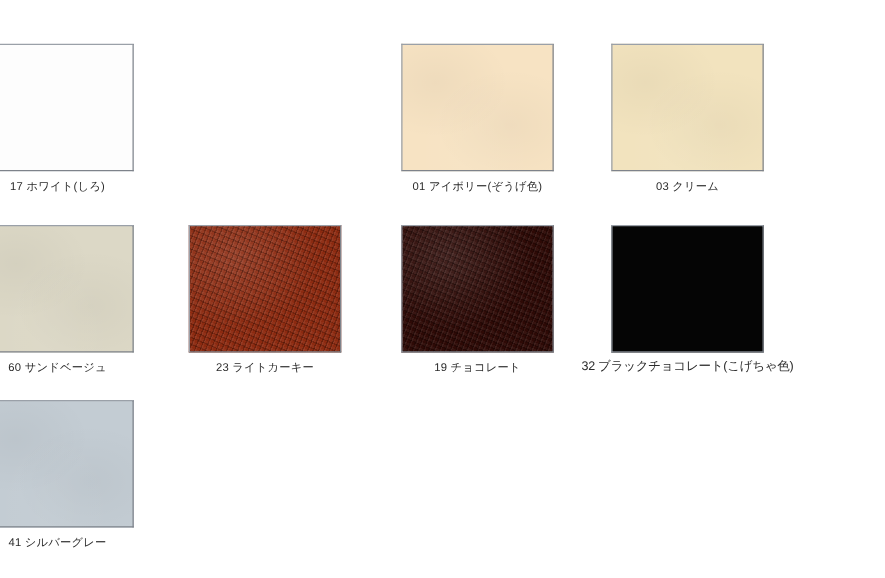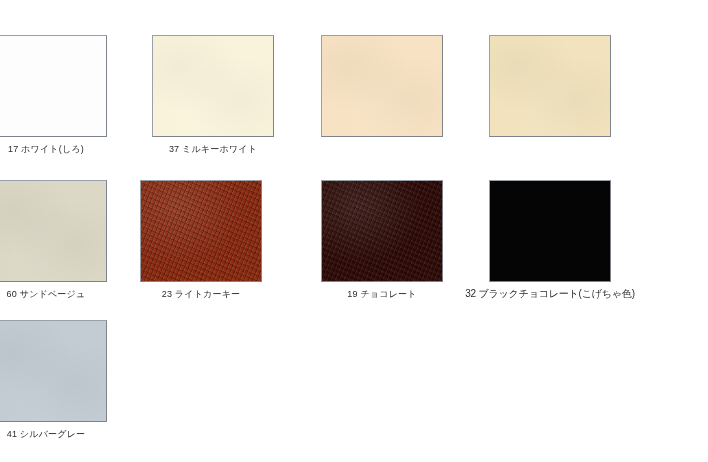--- a/index.html
+++ b/index.html
@@ -83,35 +83,33 @@
   }
 </style>
 </head>
 <body style="background: rgb(255, 255, 255);">
 
 <div id="swatch-grid">
     <div class="swatch-cell" style="left: -39px; top: 35px;">
       <div class="swatch-chip plain" title="ホワイト(しろ)" style="background-color: rgb(253, 253, 253);"></div>
       <div class="swatch-label">17 ホワイト(しろ)</div>
     </div>
-    <div class="swatch-cell" style="left: 128px; top: 35px;">
-      <div class="swatch-chip" title="ミルキーホワイト" style="background-color: rgb(250, 243, 220);"></div>
-      <div class="swatch-label">37 ミルキーホワイト</div>
-    </div>
     <div class="swatch-cell" style="left: 297px; top: 35px;">
       <div class="swatch-chip" title="アイボリー(ぞうげ色)" style="background-color: rgb(247, 227, 195);"></div>
+      <div class="swatch-label">01 アイボリー(ぞうげ色)</div>
     </div>
     <div class="swatch-cell" style="left: 465px; top: 35px;">
       <div class="swatch-chip" title="クリーム" style="background-color: rgb(242, 227, 190);"></div>
+      <div class="swatch-label">03 クリーム</div>
     </div>
     <div class="swatch-cell" style="left: -39px; top: 180px;">
       <div class="swatch-chip" title="サンドベージュ" style="background-color: rgb(220, 216, 198);"></div>
       <div class="swatch-label">60 サンドベージュ</div>
     </div>
-    <div class="swatch-cell" style="left: 116px; top: 180px;">
+    <div class="swatch-cell" style="left: 127px; top: 180px;">
       <div class="swatch-chip rough" title="ライトカーキー" style="background-color: rgb(140, 42, 16);"></div>
       <div class="swatch-label">23 ライトカーキー</div>
     </div>
     <div class="swatch-cell" style="left: 297px; top: 180px;">
       <div class="swatch-chip rough" title="チョコレート" style="background-color: rgb(46, 10, 6);"></div>
       <div class="swatch-label">19 チョコレート</div>
     </div>
     <div class="swatch-cell" style="left: 465px; top: 180px;">
       <div class="swatch-chip plain" title="ブラックチョコレート(こげちゃ色)" style="background-color: rgb(5, 5, 5);"></div>
       <div class="swatch-label label-condensed">32 ブラックチョコレート(こげちゃ色)</div>

